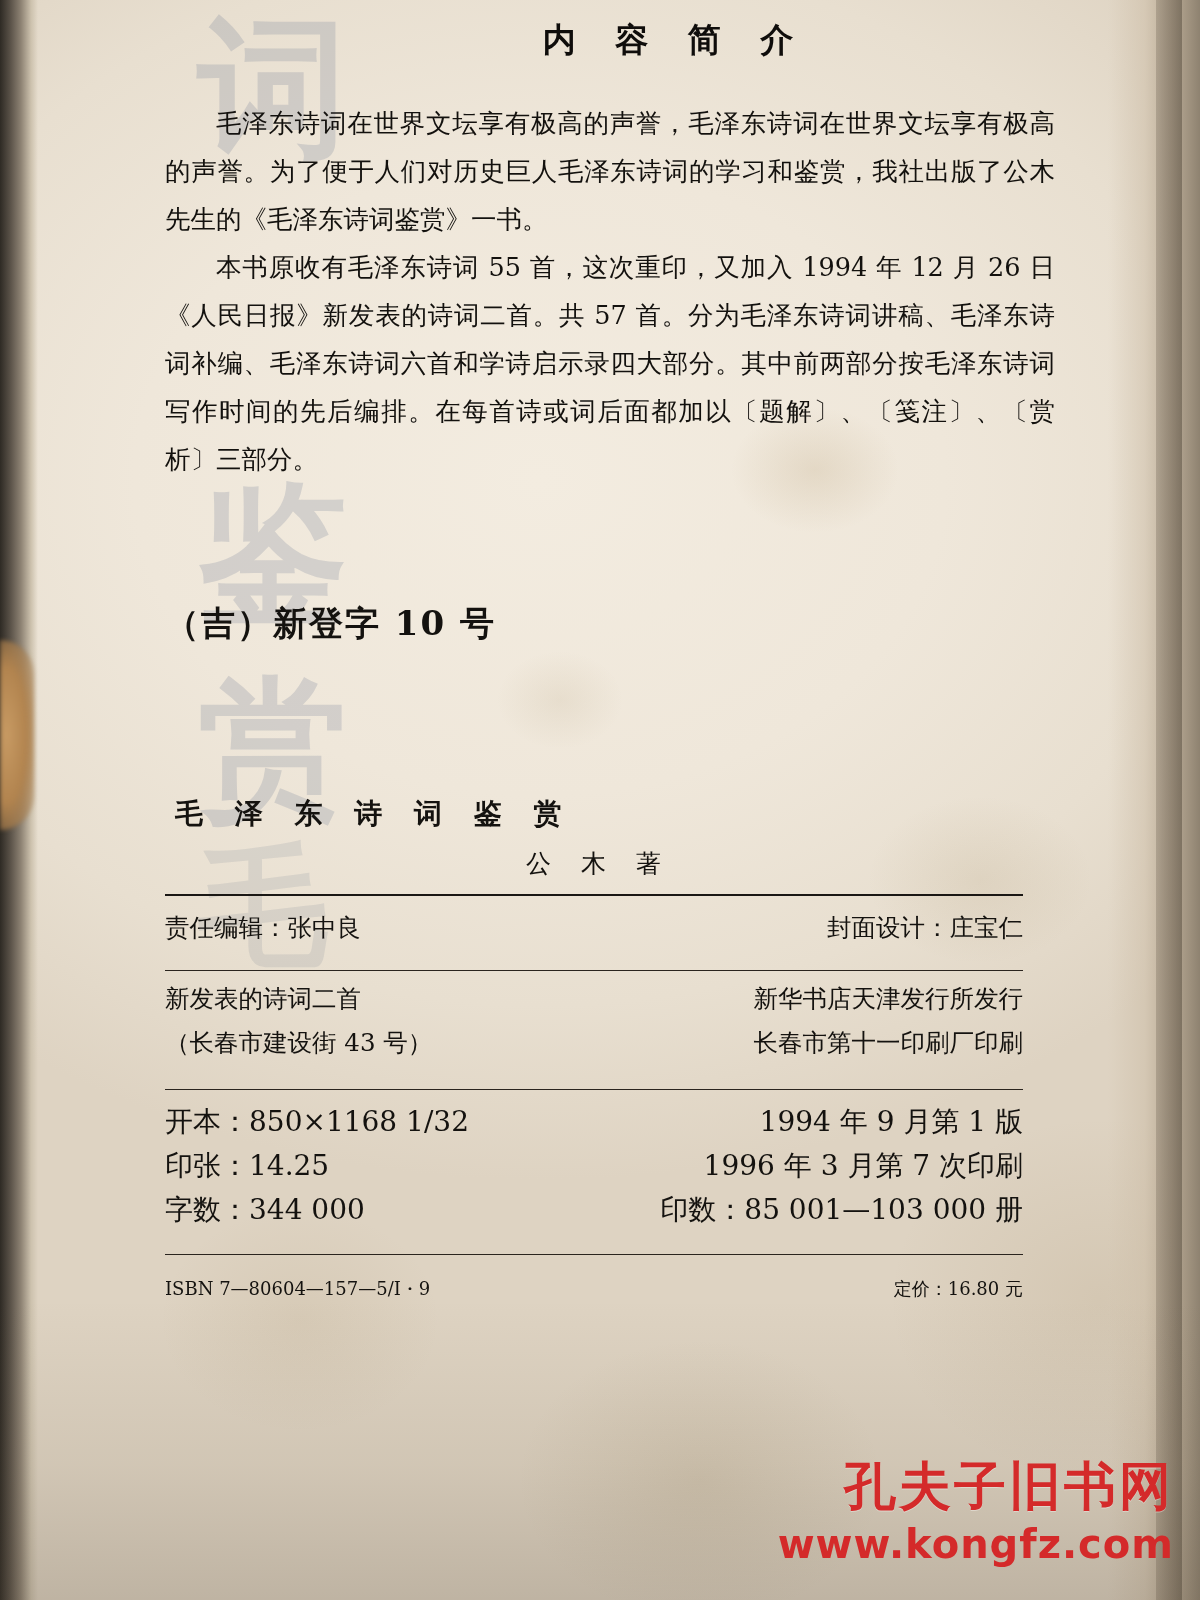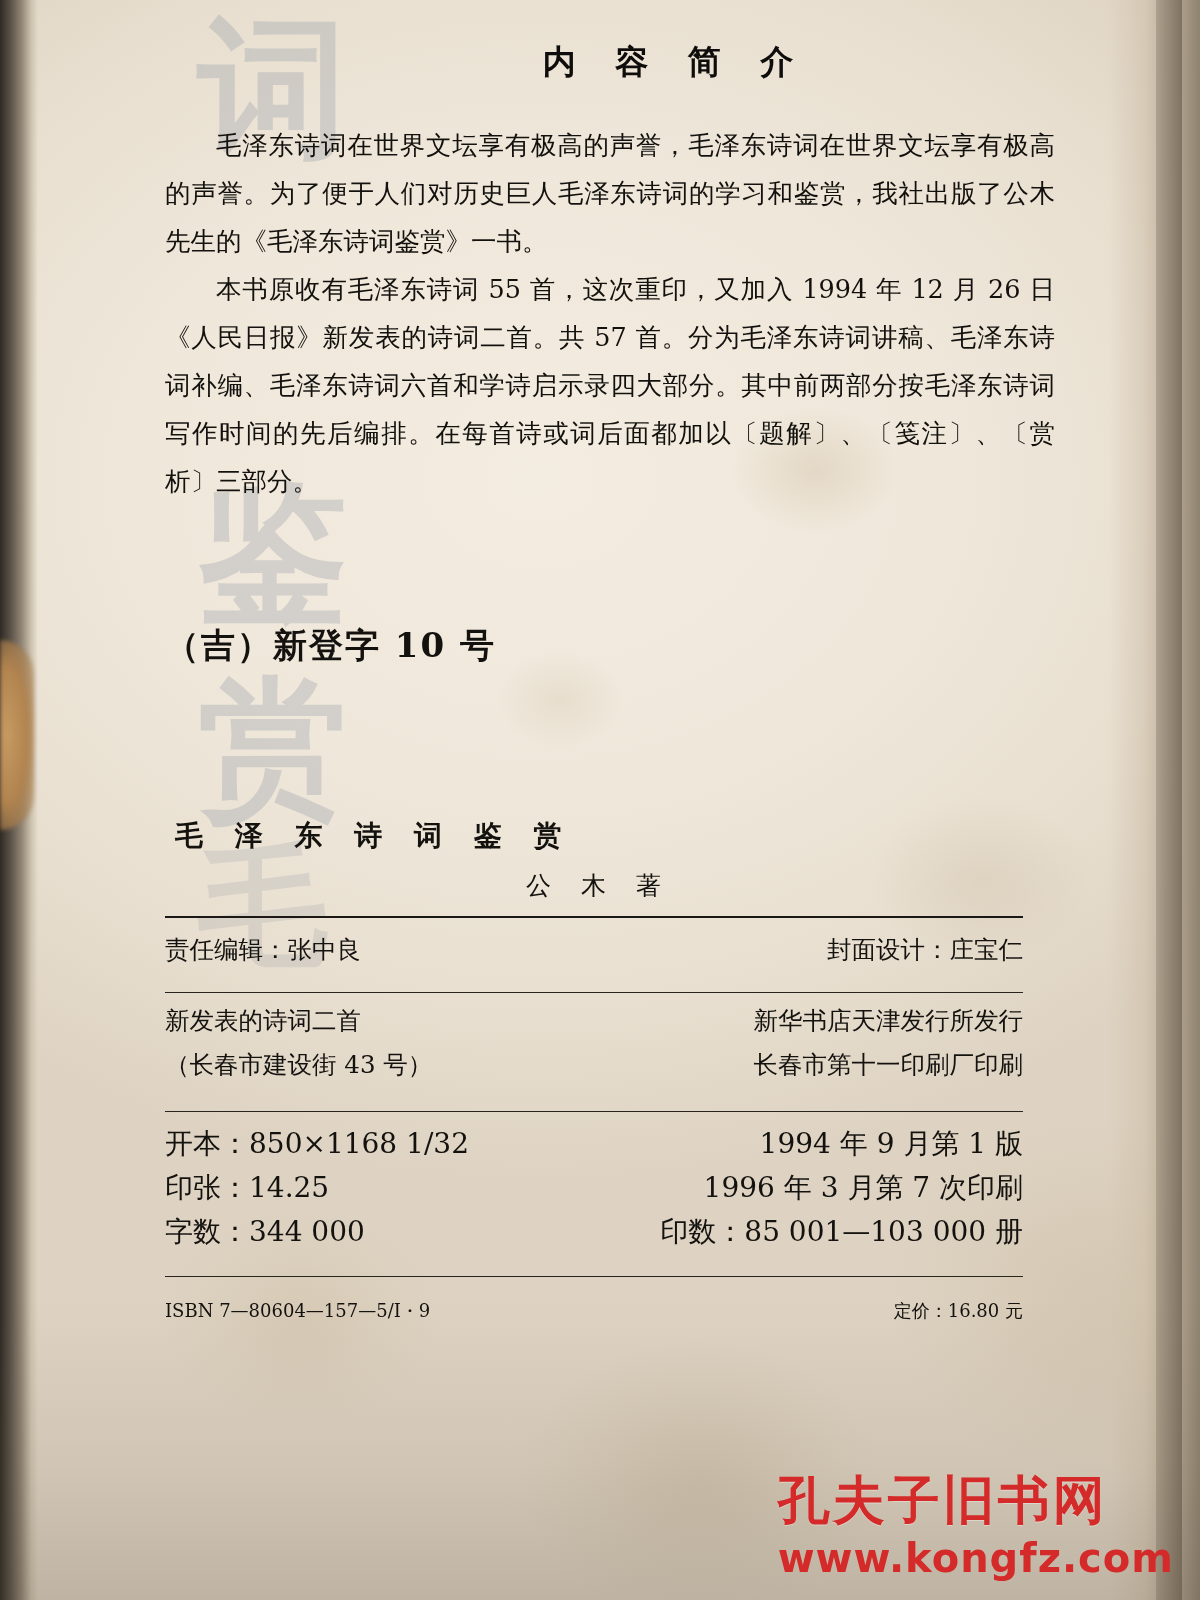--- a/index.html
+++ b/index.html
@@ -79,21 +79,20 @@
     pointer-events: none;
     user-select: none;
   }
 
   
   .content {
     position: absolute;
     left: 165px;
     top: 0;
     width: 890px;
-    margin-top: 22px;
   }
   .doc-title {
     text-align: center;
     font-family: "DejaVu Serif", "Liberation Serif", serif;
     font-weight: 700;
     font-size: 33px;
     letter-spacing: 14px;
     margin-top: 18px;
     margin-left: 130px;
     color: #0f0d0b;
@@ -161,22 +160,22 @@
   .blk-1 { padding: 10px 0 6px 0; }
   .blk-2 { padding: 6px 0 10px 0; }
   .blk-3 { padding: 10px 0 8px 0; font-size: 28px; }
   .blk-4 { padding: 12px 0 4px 0; font-size: 18px; }
   .nowrap { white-space: nowrap; }
 
   
   .watermark {
     position: absolute;
     right: 26px;
-    bottom: 22px;
-    text-align: left;
+    bottom: 36px;
+    text-align: right;
     line-height: 1.0;
     pointer-events: none;
   }
   .wm-cn {
     font-family: "DejaVu Serif", "Liberation Serif", serif;
     font-weight: 700;
     font-size: 52px;
     letter-spacing: 3px;
     color: #d42a2a;
     text-shadow: 0 1px 0 rgba(255,255,255,0.35);

